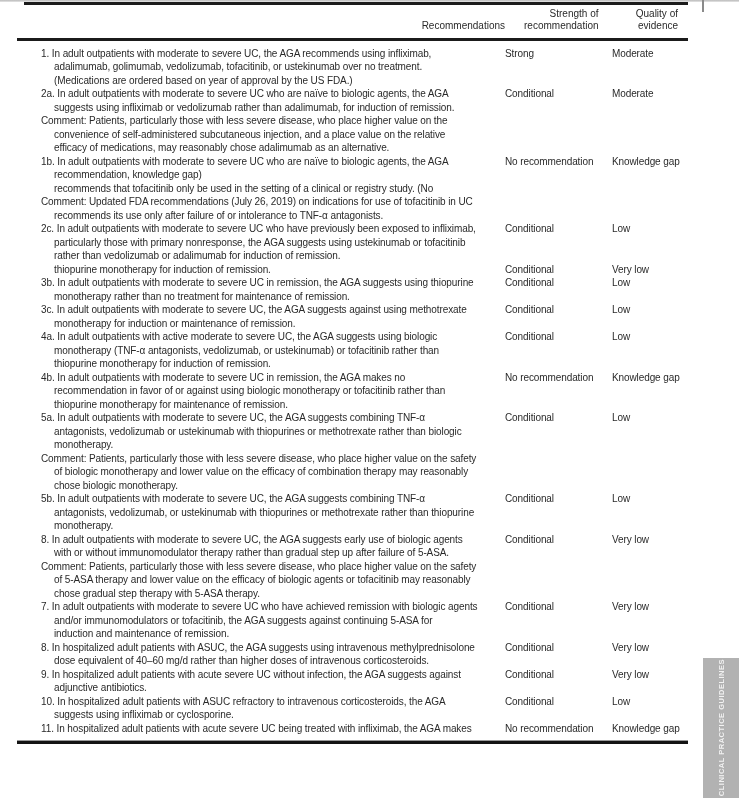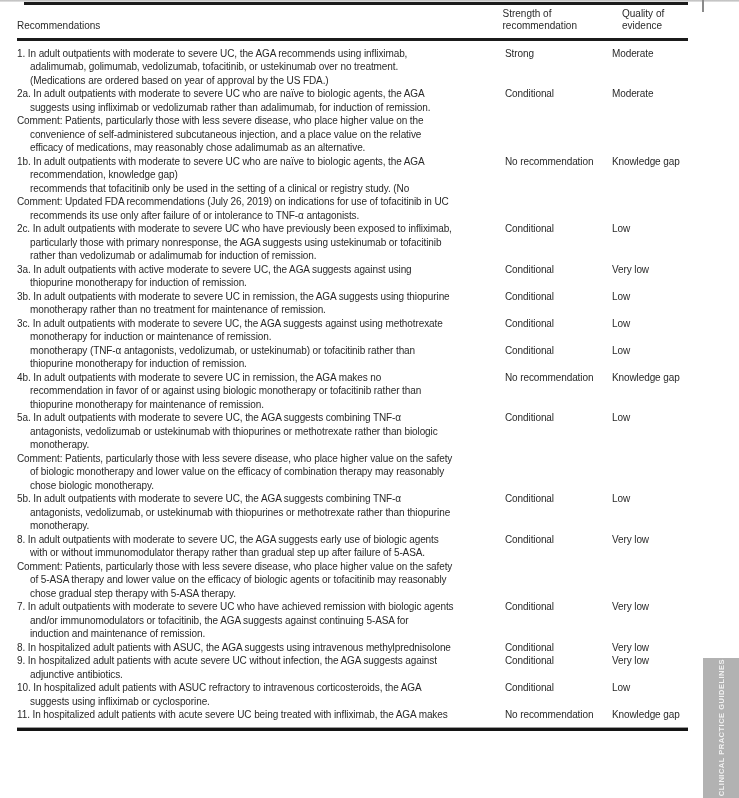--- a/index.html
+++ b/index.html
@@ -8,29 +8,29 @@
     font-family:"Liberation Sans", sans-serif;color:#2a2a2a;
   }
   .scan-edge-top{position:absolute;top:0;left:0;width:739px;height:2px;
     background:linear-gradient(#b9b9b9,#e6e6e6);}
   .scan-tick{position:absolute;top:0;left:702px;width:2px;height:12px;background:#8a8a8a;}
   .table-wrap{position:absolute;left:17px;top:2px;width:671px;}
   .rule{background:#1b1b1b;}
   .rule-top{height:2.5px;margin-left:7px;}
   .thead{display:grid;grid-template-columns:488px 107px 1fr;
     padding:3px 0 6px 0;font-size:10px;line-height:12px;}
-  .th{align-self:end;text-align:left;white-space:normal;}
+  .th{align-self:end;text-align:right;white-space:normal;}
   .th-str{transform:translateX(-8px);max-width:96px;justify-self:center;}
   .th-qual{max-width:56px;justify-self:center;}
   .rule-thick{height:3px;}
   .tbody{padding:6px 0 5px 0;font-size:10px;letter-spacing:-0.1px;}
   .row{display:grid;grid-template-columns:488px 107px 1fr;align-items:start;}
   .cell{line-height:13.5px;}
   .cell.rec{white-space:nowrap;}
-  .cell.rec .line{height:13.5px;}
+  .cell.rec .line{height:13.5px;margin-left:24px;}
   .cell.rec .line.cont{padding-left:13px;}
   .cell.strength,.cell.quality{white-space:nowrap;}
   .rule-bottom{height:4px;background:linear-gradient(#9a9a9a 0 1px,#141414 1px 100%);}
   .side-tab{position:absolute;left:703px;top:658px;width:36px;height:140px;
     background:#b2b2b2;display:flex;align-items:center;justify-content:center;}
   .side-tab-label{
     writing-mode:vertical-rl;transform:rotate(180deg);
     color:#f2f2f2;font-weight:bold;font-size:7.5px;letter-spacing:0.5px;
     white-space:nowrap;}
 </style>
@@ -97,21 +97,20 @@
           <div class="cell rec">
             <div class="line">2c. In adult outpatients with moderate to severe UC who have previously been exposed to infliximab,</div>
             <div class="line cont">particularly those with primary nonresponse, the AGA suggests using ustekinumab or tofacitinib</div>
             <div class="line cont">rather than vedolizumab or adalimumab for induction of remission.</div>
           </div>
           <div class="cell strength">Conditional</div>
           <div class="cell quality">Low</div>
         </div>
         <div class="row recommendation">
           <div class="cell rec">
-            <div class="line">3a. In adult outpatients with active moderate to severe UC, the AGA suggests against using</div>
             <div class="line cont">thiopurine monotherapy for induction of remission.</div>
           </div>
           <div class="cell strength">Conditional</div>
           <div class="cell quality">Very low</div>
         </div>
         <div class="row recommendation">
           <div class="cell rec">
             <div class="line">3b. In adult outpatients with moderate to severe UC in remission, the AGA suggests using thiopurine</div>
             <div class="line cont">monotherapy rather than no treatment for maintenance of remission.</div>
           </div>
@@ -121,20 +120,21 @@
         <div class="row recommendation">
           <div class="cell rec">
             <div class="line">3c. In adult outpatients with moderate to severe UC, the AGA suggests against using methotrexate</div>
             <div class="line cont">monotherapy for induction or maintenance of remission.</div>
           </div>
           <div class="cell strength">Conditional</div>
           <div class="cell quality">Low</div>
         </div>
         <div class="row recommendation">
           <div class="cell rec">
+            <div class="line">4a. In adult outpatients with active moderate to severe UC, the AGA suggests using biologic</div>
             <div class="line cont">monotherapy (TNF-α antagonists, vedolizumab, or ustekinumab) or tofacitinib rather than</div>
             <div class="line cont">thiopurine monotherapy for induction of remission.</div>
           </div>
           <div class="cell strength">Conditional</div>
           <div class="cell quality">Low</div>
         </div>
         <div class="row recommendation">
           <div class="cell rec">
             <div class="line">4b. In adult outpatients with moderate to severe UC in remission, the AGA makes no</div>
             <div class="line cont">recommendation in favor of or against using biologic monotherapy or tofacitinib rather than</div>
@@ -192,20 +192,21 @@
             <div class="line">7. In adult outpatients with moderate to severe UC who have achieved remission with biologic agents</div>
             <div class="line cont">and/or immunomodulators or tofacitinib, the AGA suggests against continuing 5-ASA for</div>
             <div class="line cont">induction and maintenance of remission.</div>
           </div>
           <div class="cell strength">Conditional</div>
           <div class="cell quality">Very low</div>
         </div>
         <div class="row recommendation">
           <div class="cell rec">
             <div class="line">8. In hospitalized adult patients with ASUC, the AGA suggests using intravenous methylprednisolone</div>
+            <div class="line cont">dose equivalent of 40–60 mg/d rather than higher doses of intravenous corticosteroids.</div>
           </div>
           <div class="cell strength">Conditional</div>
           <div class="cell quality">Very low</div>
         </div>
         <div class="row recommendation">
           <div class="cell rec">
             <div class="line">9. In hospitalized adult patients with acute severe UC without infection, the AGA suggests against</div>
             <div class="line cont">adjunctive antibiotics.</div>
           </div>
           <div class="cell strength">Conditional</div>

